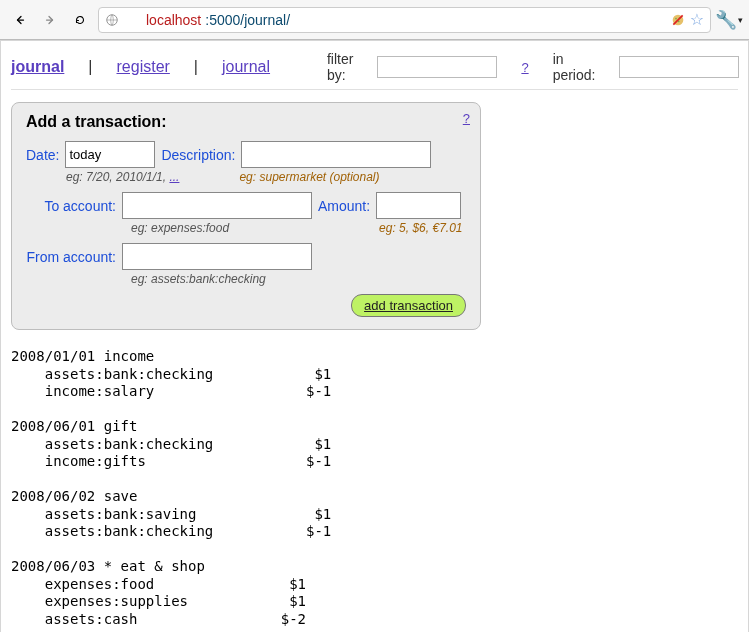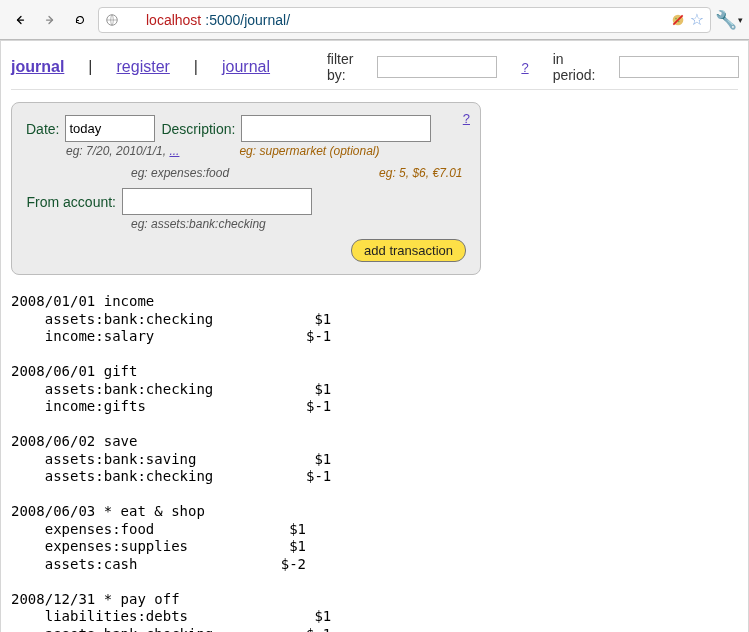--- a/index.html
+++ b/index.html
@@ -23,28 +23,28 @@
   .topbar label { font-size:14px; color:#333; }
   .topbar input[type=text]{ border:1px solid #bbb; height:22px; padding:0 4px; font-size:13px;}
   .q { color:#5a3fc0; text-decoration:underline; font-size:13px; }
   .rightlinks { margin-left:auto; display:flex; gap:12px; font-size:14px;}
   .rightlinks a { color:#15803d; }
 
   .addform { margin:12px 0 18px 0; border:1px solid #bdbdbd; border-radius:8px; background:#ececec; padding:10px 14px 12px 14px; width:470px; position:relative;}
   .addform h3 { margin:0 0 10px 0; font-size:16px; font-weight:bold; font-family: Verdana, Arial, sans-serif;}
   .addform .qcorner { position:absolute; right:10px; top:8px; color:#5a3fc0; text-decoration:underline; font-size:13px;}
   .row { display:flex; align-items:center; gap:6px; font-size:14px; margin-top:2px;}
-  .row label { color:#14532d; }
+  .row label { color:#1d4ed8; }
   .row input[type=text]{ border:1px solid #888; height:27px; padding:0 3px; font-size:13px; background:#fff;}
   .hint { font-size:12px; font-style:italic; color:#555; margin-left:40px; margin-top:2px; margin-bottom:6px;}
   .hint2 { margin-left:105px;}
   .hint-row { display:flex; }
   .hint-right { font-size:12px; font-style:italic; color:#a16207; margin-top:2px; margin-bottom:6px; }
   .btnrow { text-align:right; margin-top:8px;}
-  .btn { border:1px solid #777; border-radius:11px; background:#fde047; font-size:13px; padding:3px 12px; color:#222;}
+  .btn { border:1px solid #777; border-radius:11px; background:#bef264; font-size:13px; padding:3px 12px; color:#222;text-decoration:underline;}
 
   pre.journal { font-family: "Menlo","Consolas",monospace; font-size:14px; line-height:1.25; margin:0; white-space:pre; color:#000;}
 </style>
 </head>
 <body>
 
 <div class="browser-chrome">
   <button class="nav-btn">
     <svg viewBox="0 0 24 24">
         <path d="M14 5l-7 7 7 7" stroke="#000" stroke-width="2.5" fill="none" stroke-linecap="round" stroke-linejoin="round"></path>
@@ -102,34 +102,41 @@
     <input type="text" style="width: 120px;" value="">
     <a href="#" class="q">?</a>
     <div class="rightlinks">
       <a href="#">manual</a>
       <a href="#">hledger.org</a>
     </div>
   </div>
 
   <div class="addform">
     <a href="#" class="qcorner">?</a>
+    <h3>Add a transaction:</h3>
 
     <div class="row">
       <label>Date:</label>
       <input type="text" style="width: 90px;" value="today">
       <label>Description:</label>
       <input type="text" style="width: 190px;" value="">
     </div>
     <div class="hint-row">
       <div class="hint">
         <span>eg: 7/20, 2010/1/1, </span><a href="#" style="color:#5a3fc0;">...</a>
       </div>
       <div class="hint-right" style="margin-left:60px;">eg: supermarket (optional)</div>
     </div>
 
+    <div class="row">
+      <label style="width:90px; text-align:right;">To account:</label>
+      <input type="text" style="width: 190px;" value="">
+      <label>Amount:</label>
+      <input type="text" style="width: 85px;" value="">
+    </div>
     <div class="hint-row">
       <div class="hint hint2">eg: expenses:food</div>
       <div class="hint-right" style="margin-left:150px;">eg: 5, $6, €7.01</div>
     </div>
 
     <div class="row">
       <label style="width:90px; text-align:right;">From account:</label>
       <input type="text" style="width: 190px;" value="">
     </div>
     <div class="hint hint2">eg: assets:bank:checking</div>

